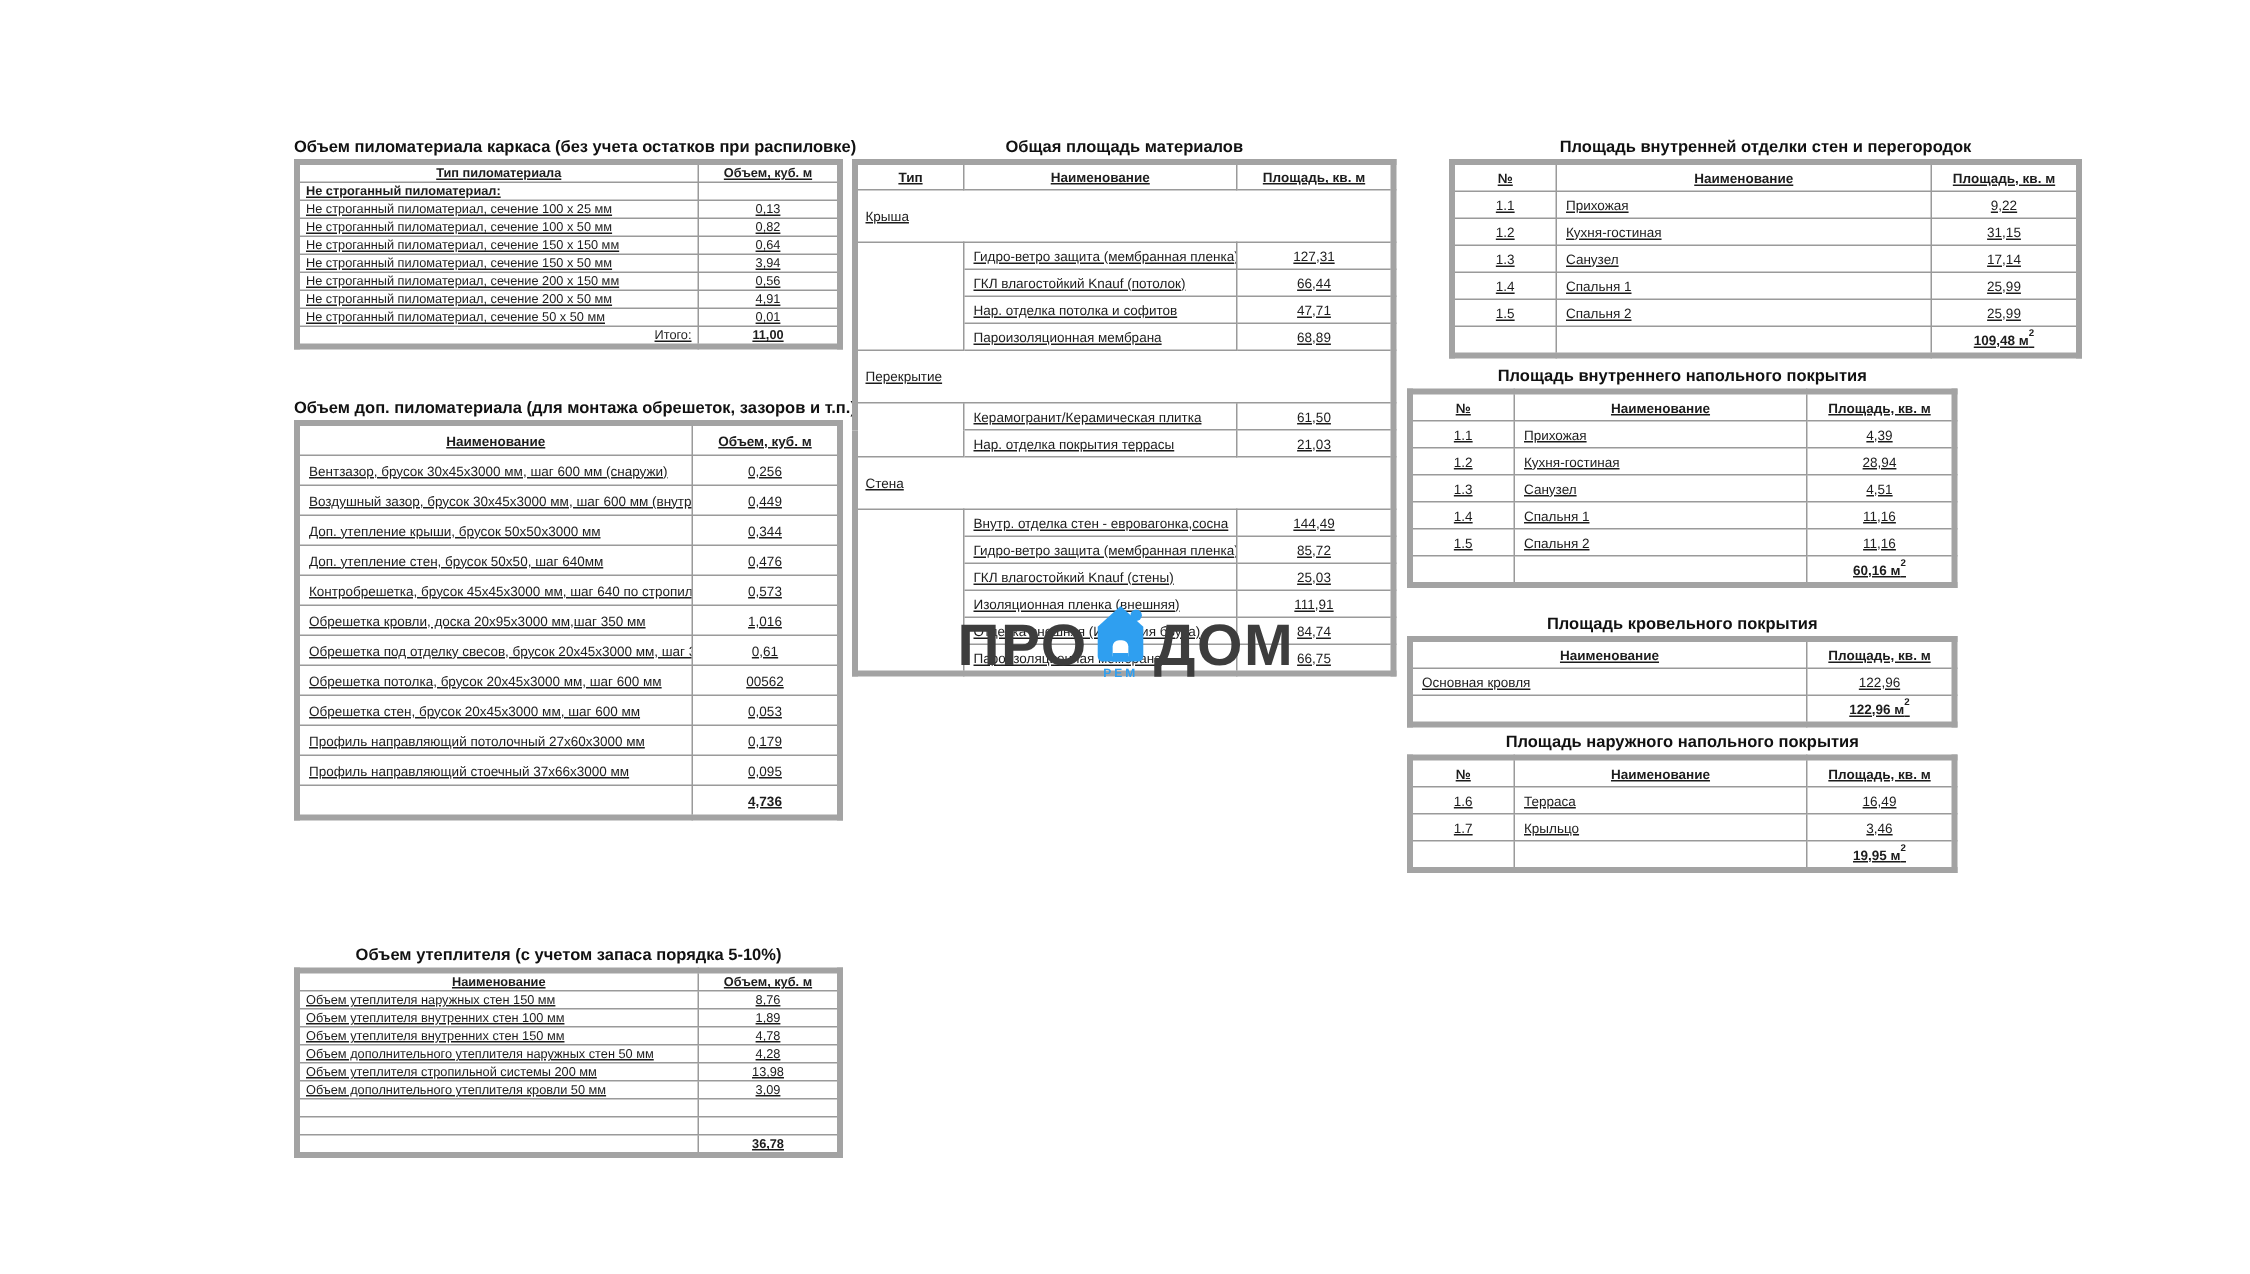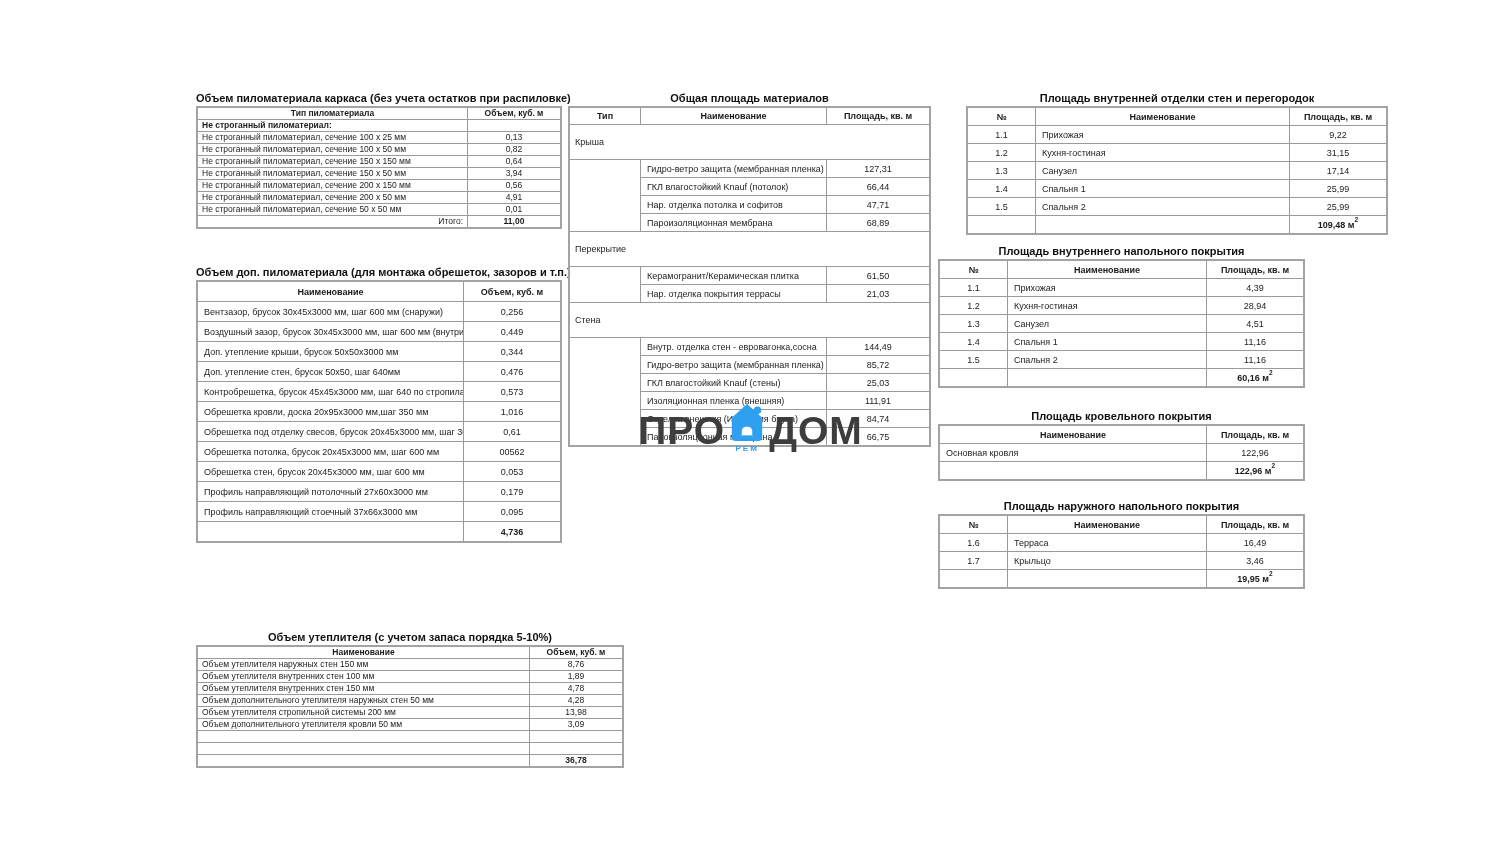--- a/index.html
+++ b/index.html
@@ -1,20 +1,20 @@
 <!DOCTYPE html>
 <html><head>
 <meta charset="utf-8">
 <style>
   html,body{margin:0;padding:0;background:#ffffff;}
   .canvas{position:relative;width:1500px;height:849px;background:#ffffff;overflow:hidden;
           font-family:"Liberation Sans",sans-serif;color:#1c1c1c;}
   .blk{position:absolute;}
   .tbl-title{font-weight:bold;text-align:center;font-size:11px;line-height:12px;margin-bottom:2px;color:#111;white-space:nowrap;}
-  table{border-collapse:collapse;width:100%;table-layout:fixed;border:2px solid #a3a3a3;}
+  table{border-collapse:collapse;width:100%;table-layout:fixed;border:4px solid #a3a3a3;text-decoration:underline;}
   td,th{border:1px solid #9a9a9a;padding:1px 4px;vertical-align:middle;overflow:hidden;white-space:nowrap;}
   th{font-weight:bold;text-align:center;}
   .bold{font-weight:bold;}
   .c-val{width:84px;text-align:center;}
   .c-num{width:55px;text-align:center;}
   .c-type{width:54px;text-align:left;}
   
   .dense td,.dense th{font-size:8.5px;line-height:9px;padding:0.5px 4px;height:10px;}
   
   .roomy td,.roomy th{font-size:9px;line-height:10px;padding:4.5px 6px;}
@@ -144,21 +144,21 @@
           <td class="c-val">0,095</td>
         </tr>
         <tr>
           <td></td>
           <td class="c-val bold">4,736</td>
         </tr>
       </tbody>
     </table>
   </div>
 
-  <div class="blk" style="left:196px;top:631px;width:428px;">
+  <div class="blk" style="left:196px;top:631px;width:366px;">
     <div class="tbl-title">Объем утеплителя (с учетом запаса порядка 5-10%)</div>
     <table class="dense">
       <thead>
         <tr>
           <th>Наименование</th>
           <th class="c-val">Объем, куб. м</th>
         </tr>
       </thead>
       <tbody>
         <tr>
@@ -390,21 +390,21 @@
           <td class="c-val">122,96</td>
         </tr>
         <tr>
           <td></td>
           <td class="c-val bold"><span>122,96 м</span><sup>2</sup></td>
         </tr>
       </tbody>
     </table>
   </div>
 
-  <div class="blk" style="left:938px;top:500px;width:367px;">
+  <div class="blk" style="left:938px;top:489px;width:367px;">
     <div class="tbl-title">Площадь наружного напольного покрытия</div>
     <table class="rt">
       <thead>
         <tr>
           <th class="c-num">№</th>
           <th>Наименование</th>
           <th class="c-val">Площадь, кв. м</th>
         </tr>
       </thead>
       <tbody>

